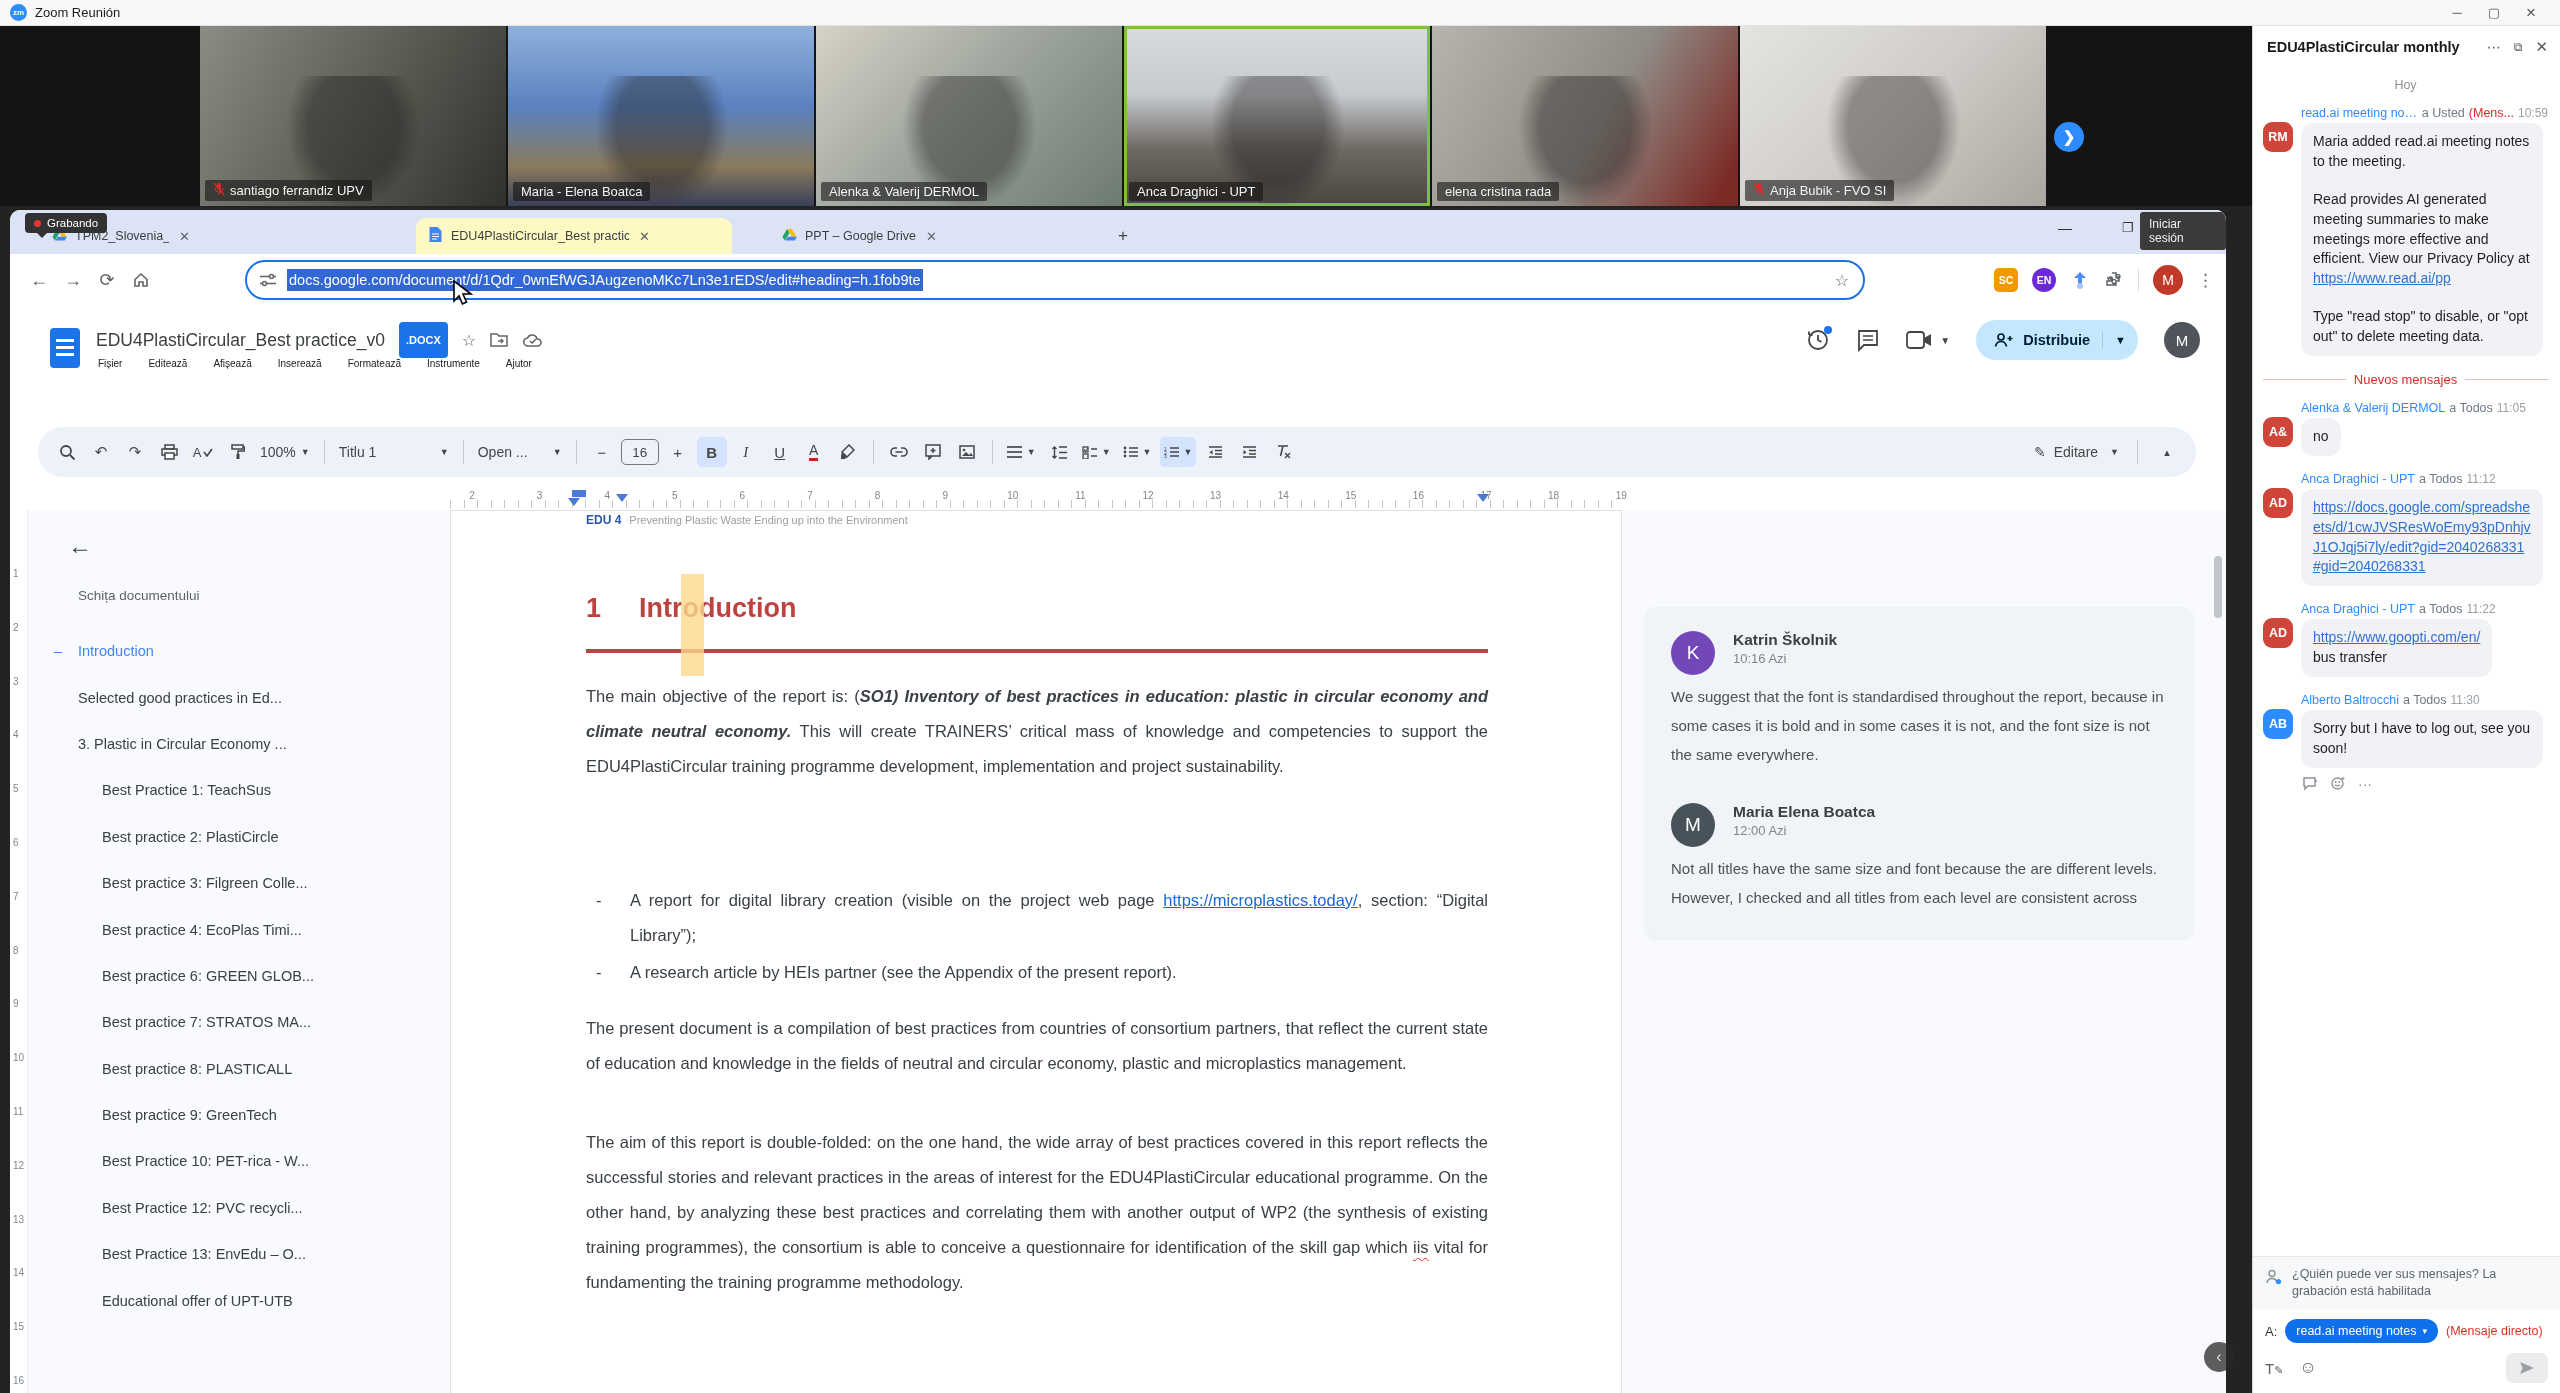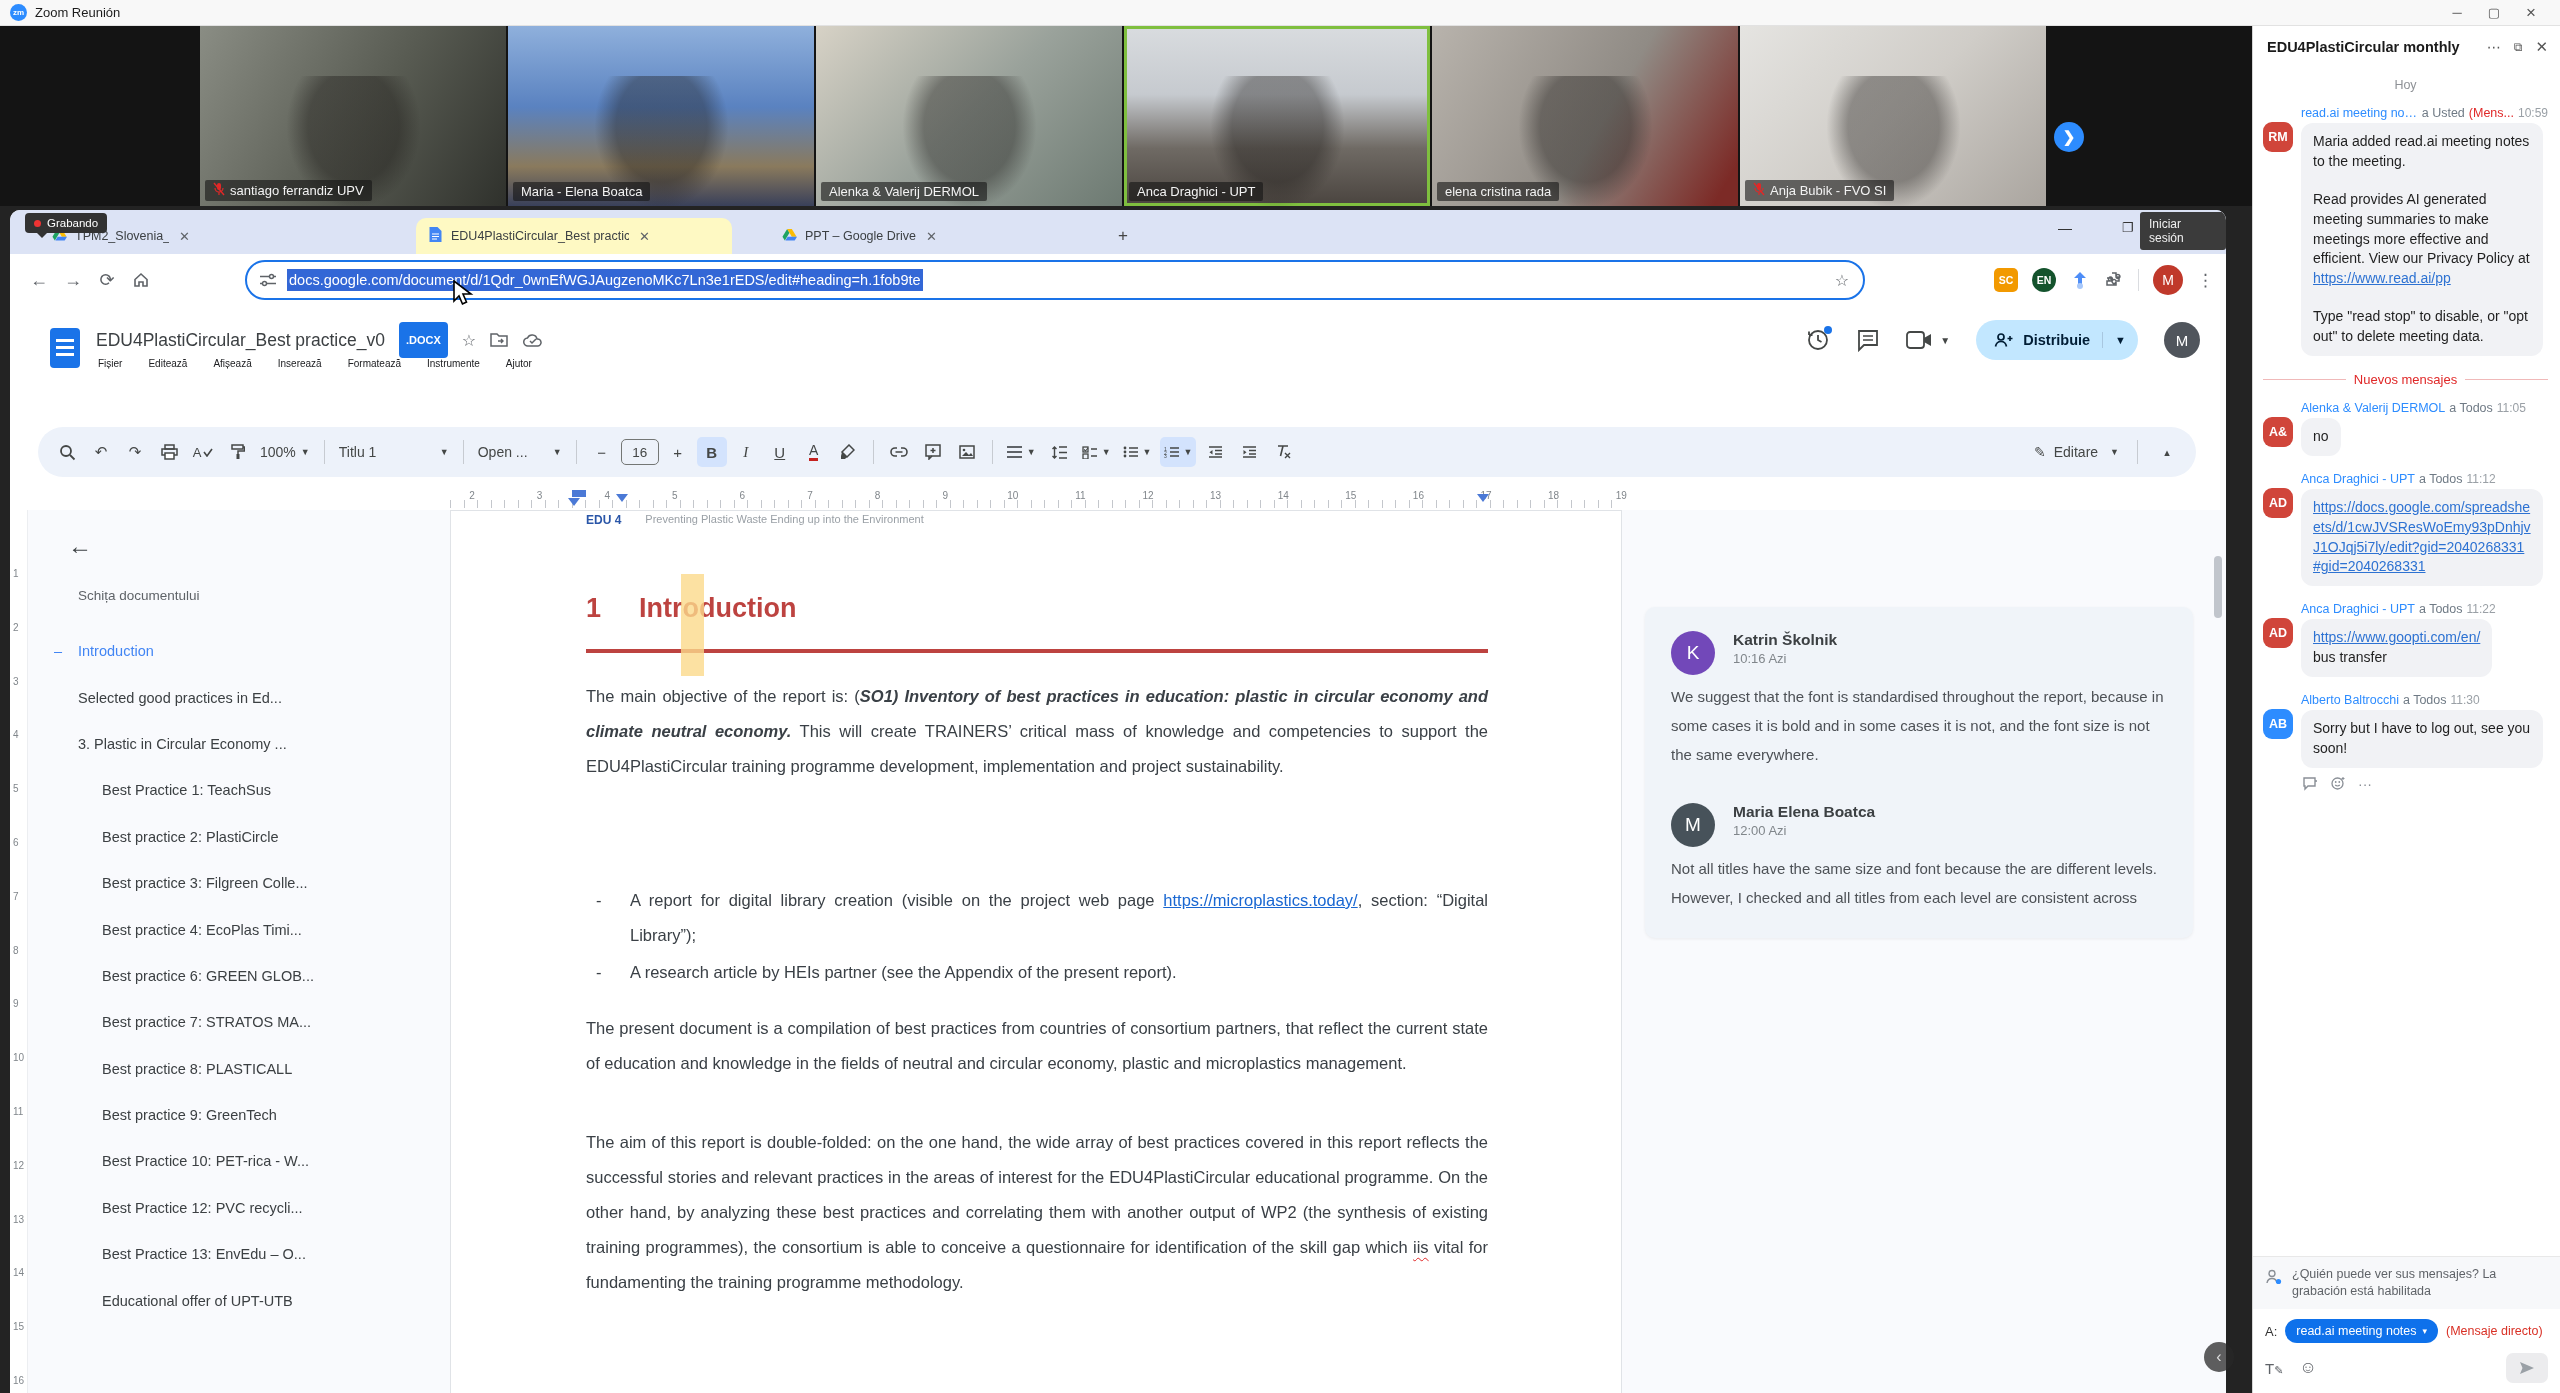--- a/index.html
+++ b/index.html
@@ -172,21 +172,21 @@
   .ol-item { height:46.4px; display:flex; align-items:center; font-size:14.5px; color:#3c4043;
     white-space:nowrap; overflow:hidden; position:relative; }
   .ol-item.lvl1 { padding-left:38px; } .ol-item.lvl2 { padding-left:62px; }
   .ol-item.active { color:#4285f4; }
   .ol-item.active::before { content:"–"; position:absolute; left:14px; color:#4285f4; }
 
   
   #page { position:absolute; left:440px; top:0; width:1172px; height:900px; background:#fff;
     border:1px solid #e0e3e7; }
   #page-head { position:absolute; left:135px; top:2px; right:135px; height:14px; overflow:hidden;
-    color:#9aa0a6; font-size:11px; display:flex; gap:24px; align-items:flex-start;}
+    color:#9aa0a6; font-size:11px; display:flex; gap:8px; align-items:center;}
   #page-head b { color:#2a56a8; font-size:12px; }
   #find-highlight { position:absolute; left:230px; top:63px; width:23px; height:102px;
     background:#fbd98b; opacity:.8; z-index:3;}
   #doc-heading { position:absolute; left:135px; top:82px; font-size:27px; font-weight:bold; color:#bd4340;
     display:flex; gap:38px; }
   #heading-rule { position:absolute; left:135px; top:138px; width:902px; height:4px; background:#bd4340; }
   .doc-text { position:absolute; left:135px; width:902px; font-size:16.5px; color:#3a4046;
     line-height:35px; text-align:justify; }
   .doc-bi { font-weight:bold; font-style:italic; }
   .doc-link { color:#1967d2; text-decoration:underline; }
@@ -437,21 +437,21 @@
       <svg class="icon" width="18" height="16" viewBox="0 0 18 16" style="margin-right:10px;flex:none">
           <path d="M1 4.5h10M14 4.5h3M1 11.5h3M7 11.5h10" stroke="#5f6368" stroke-width="1.5"></path>
           <circle cx="12.5" cy="4.5" r="2" fill="none" stroke="#5f6368" stroke-width="1.5"></circle>
           <circle cx="5.5" cy="11.5" r="2" fill="none" stroke="#5f6368" stroke-width="1.5"></circle>
         </svg>
       <span id="url-text">docs.google.com/document/d/1Qdr_0wnEfWGJAugzenoMKc7Ln3e1rEDS/edit#heading=h.1fob9te</span>
       <span class="star-ico">☆</span>
     </div>
     <div id="nav-right">
       <span class="ext-badge" style="background:#f29900">SC</span>
-      <span class="ext-badge" style="background:#14532d;border-radius:50%">EN</span>
+      <span class="ext-badge" style="background:#6d28d9;border-radius:50%">EN</span>
       <svg class="icon" width="20" height="20" viewBox="0 0 20 20">
           <path d="M10 2 16 8h-4v6H8V8H4z" fill="#4e8df7"></path>
           <circle cx="10" cy="16" r="3" fill="#a8c8fa"></circle>
         </svg>
       <svg class="icon" width="20" height="20" viewBox="0 0 20 20">
           <path d="M8 3h4v3a2 2 0 1 1 0 1h3v4h-3a2 2 0 1 0 0 1v3H3v-4h3a2 2 0 1 1 1 0v-3H3" fill="none" stroke="#5f6368" stroke-width="1.5"></path>
         </svg>
       <span class="nav-divider"></span>
       <span class="avatar" style="width:30px;height:30px;background:#c0392b;font-size:14px">M</span>
       <span style="color:#5f6368;font-size:17px">⋮</span>

